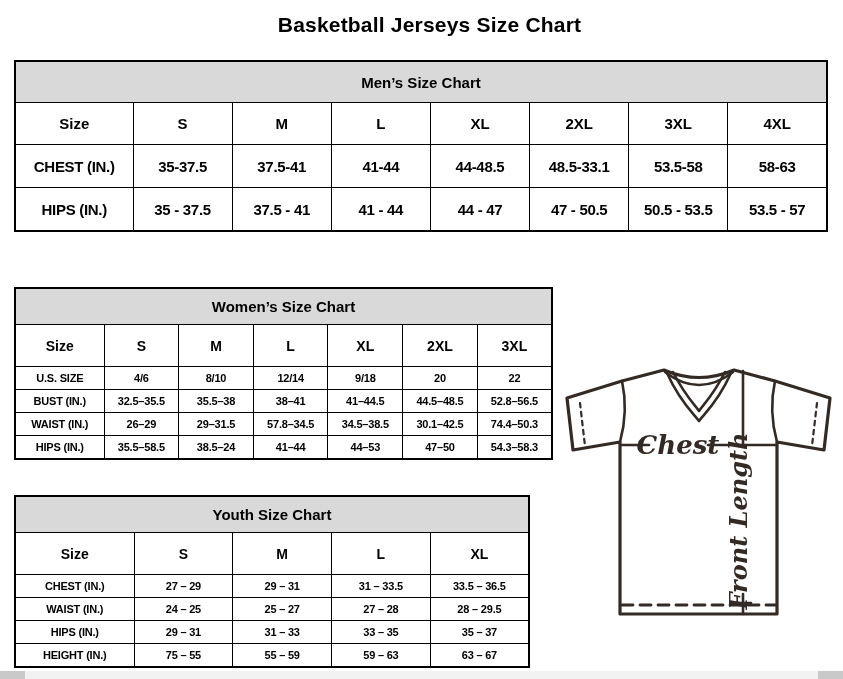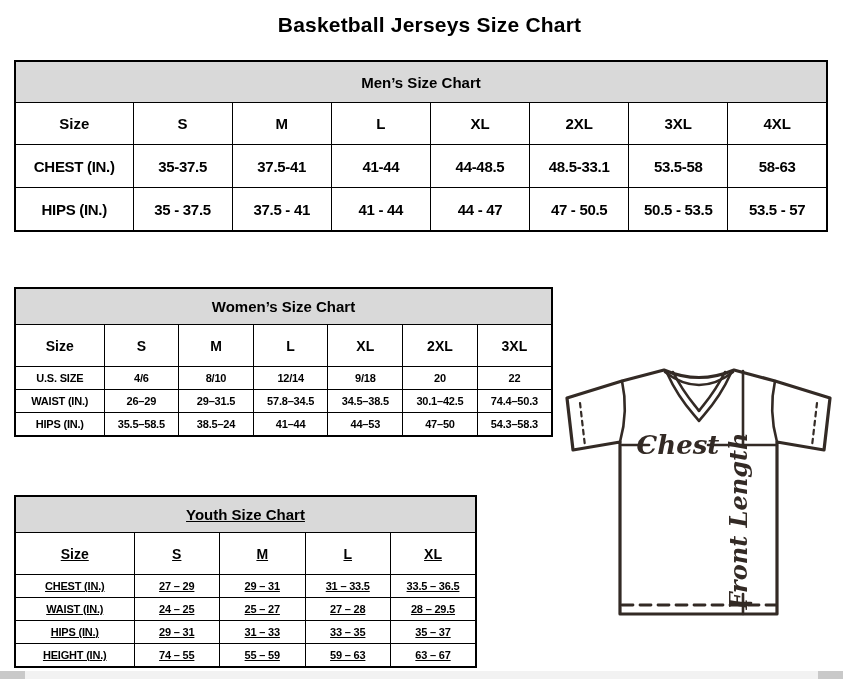--- a/index.html
+++ b/index.html
@@ -28,21 +28,21 @@
   .men .ttl{height:40px;}
   .men .ch{height:41px;font-size:15px;}
   .men td{height:42px;font-size:15px;letter-spacing:-0.3px;}
   
   .women{left:14px;top:287px;width:539px;}
   .women col.col-label{width:89px;}
   .women .ttl{height:35px;}
   .women .ch{height:41px;font-size:14px;}
   .women td{height:22px;font-size:11px;letter-spacing:-0.2px;}
   
-  .youth{left:14px;top:495px;width:463px;text-decoration:underline;}
+  .youth{left:14px;top:495px;width:516px;}
   .youth col.col-label{width:119px;}
   .youth .ttl{height:35px;}
   .youth .ch{height:41px;font-size:14px;}
   .youth td{height:22px;font-size:11px;letter-spacing:-0.2px;}
   
   .jersey{position:absolute;left:556px;top:356px;}
   .jersey path,.jersey line{fill:none;stroke:#332a25;stroke-linecap:round;stroke-linejoin:round;}
   .jersey .outline{stroke-width:3.2;}
   .jersey .thin{stroke-width:2.6;}
   .jersey .dashed{stroke-width:2.8;stroke-dasharray:11 7;}
@@ -136,20 +136,29 @@
       <tr>
         <td class="rl">U.S. SIZE</td>
         <td>4/6</td>
         <td>8/10</td>
         <td>12/14</td>
         <td>9/18</td>
         <td>20</td>
         <td>22</td>
       </tr>
       <tr>
+        <td class="rl">BUST (IN.)</td>
+        <td>32.5–35.5</td>
+        <td>35.5–38</td>
+        <td>38–41</td>
+        <td>41–44.5</td>
+        <td>44.5–48.5</td>
+        <td>52.8–56.5</td>
+      </tr>
+      <tr>
         <td class="rl">WAIST (IN.)</td>
         <td>26–29</td>
         <td>29–31.5</td>
         <td>57.8–34.5</td>
         <td>34.5–38.5</td>
         <td>30.1–42.5</td>
         <td>74.4–50.3</td>
       </tr>
       <tr>
         <td class="rl">HIPS (IN.)</td>
@@ -198,21 +207,21 @@
       </tr>
       <tr>
         <td class="rl">HIPS (IN.)</td>
         <td>29 – 31</td>
         <td>31 – 33</td>
         <td>33 – 35</td>
         <td>35 – 37</td>
       </tr>
       <tr>
         <td class="rl">HEIGHT (IN.)</td>
-        <td>74 – 55</td>
+        <td>75 – 55</td>
         <td>55 – 59</td>
         <td>59 – 63</td>
         <td>63 – 67</td>
       </tr>
     </tbody>
   </table>
 
 <svg class="jersey" width="286" height="272" viewBox="0 0 286 272">
 
   <path class="outline" d="M108,14 L66,25 L11,42 L17,94 L64,86 L64,258 L221,258 L221,86 L268,94 L274,42 L219,25 L178,14 Q143,29 108,14 Z"></path>

